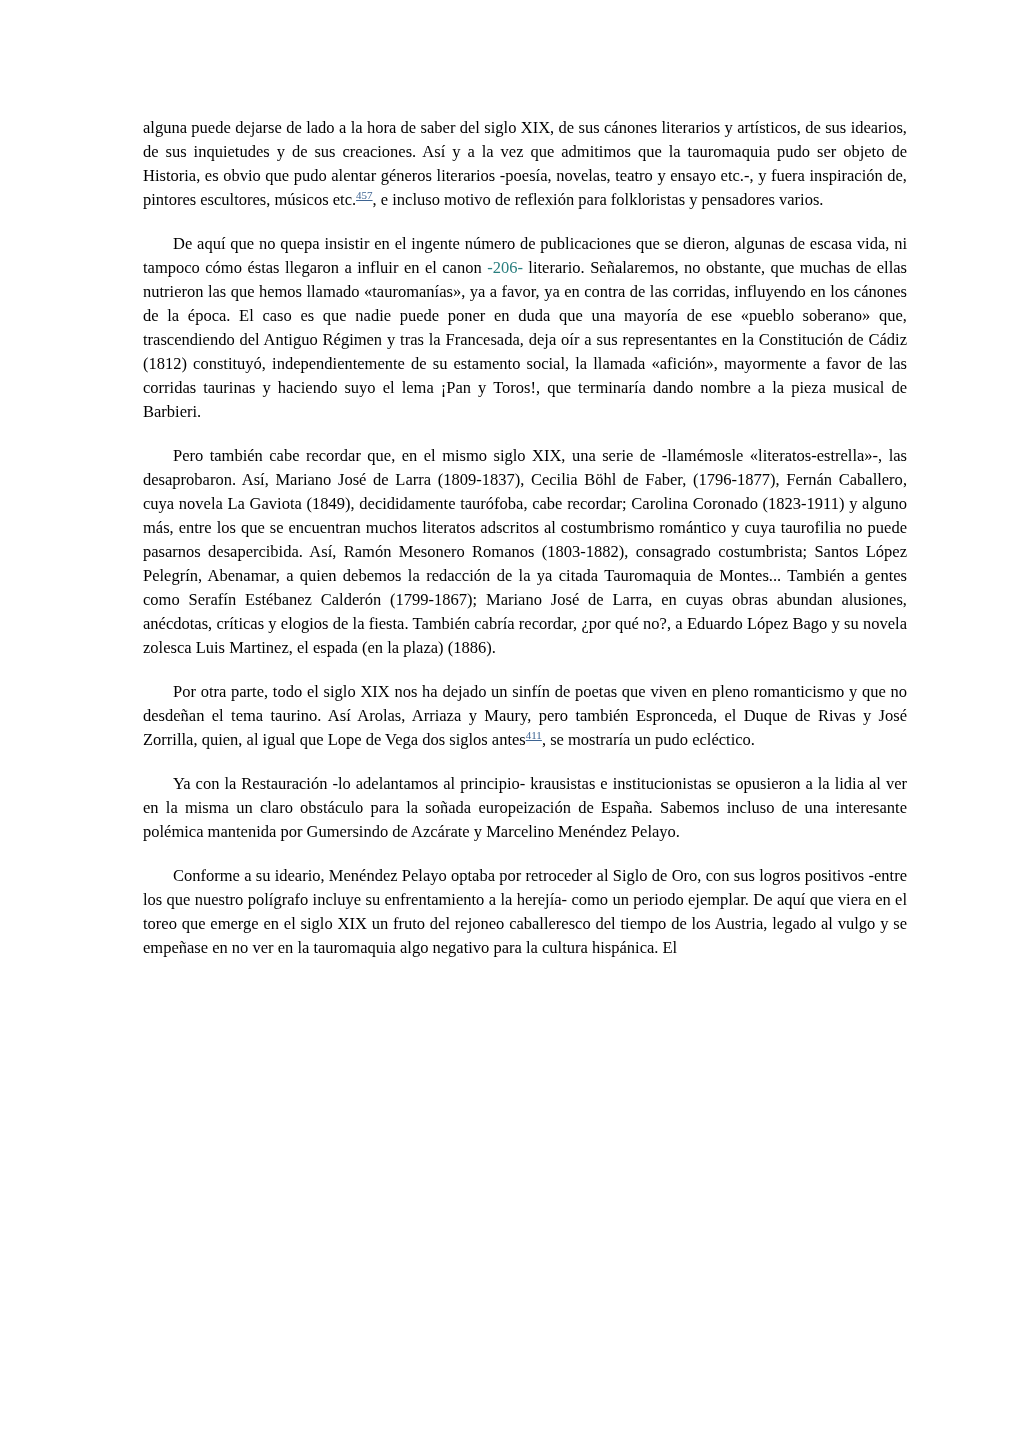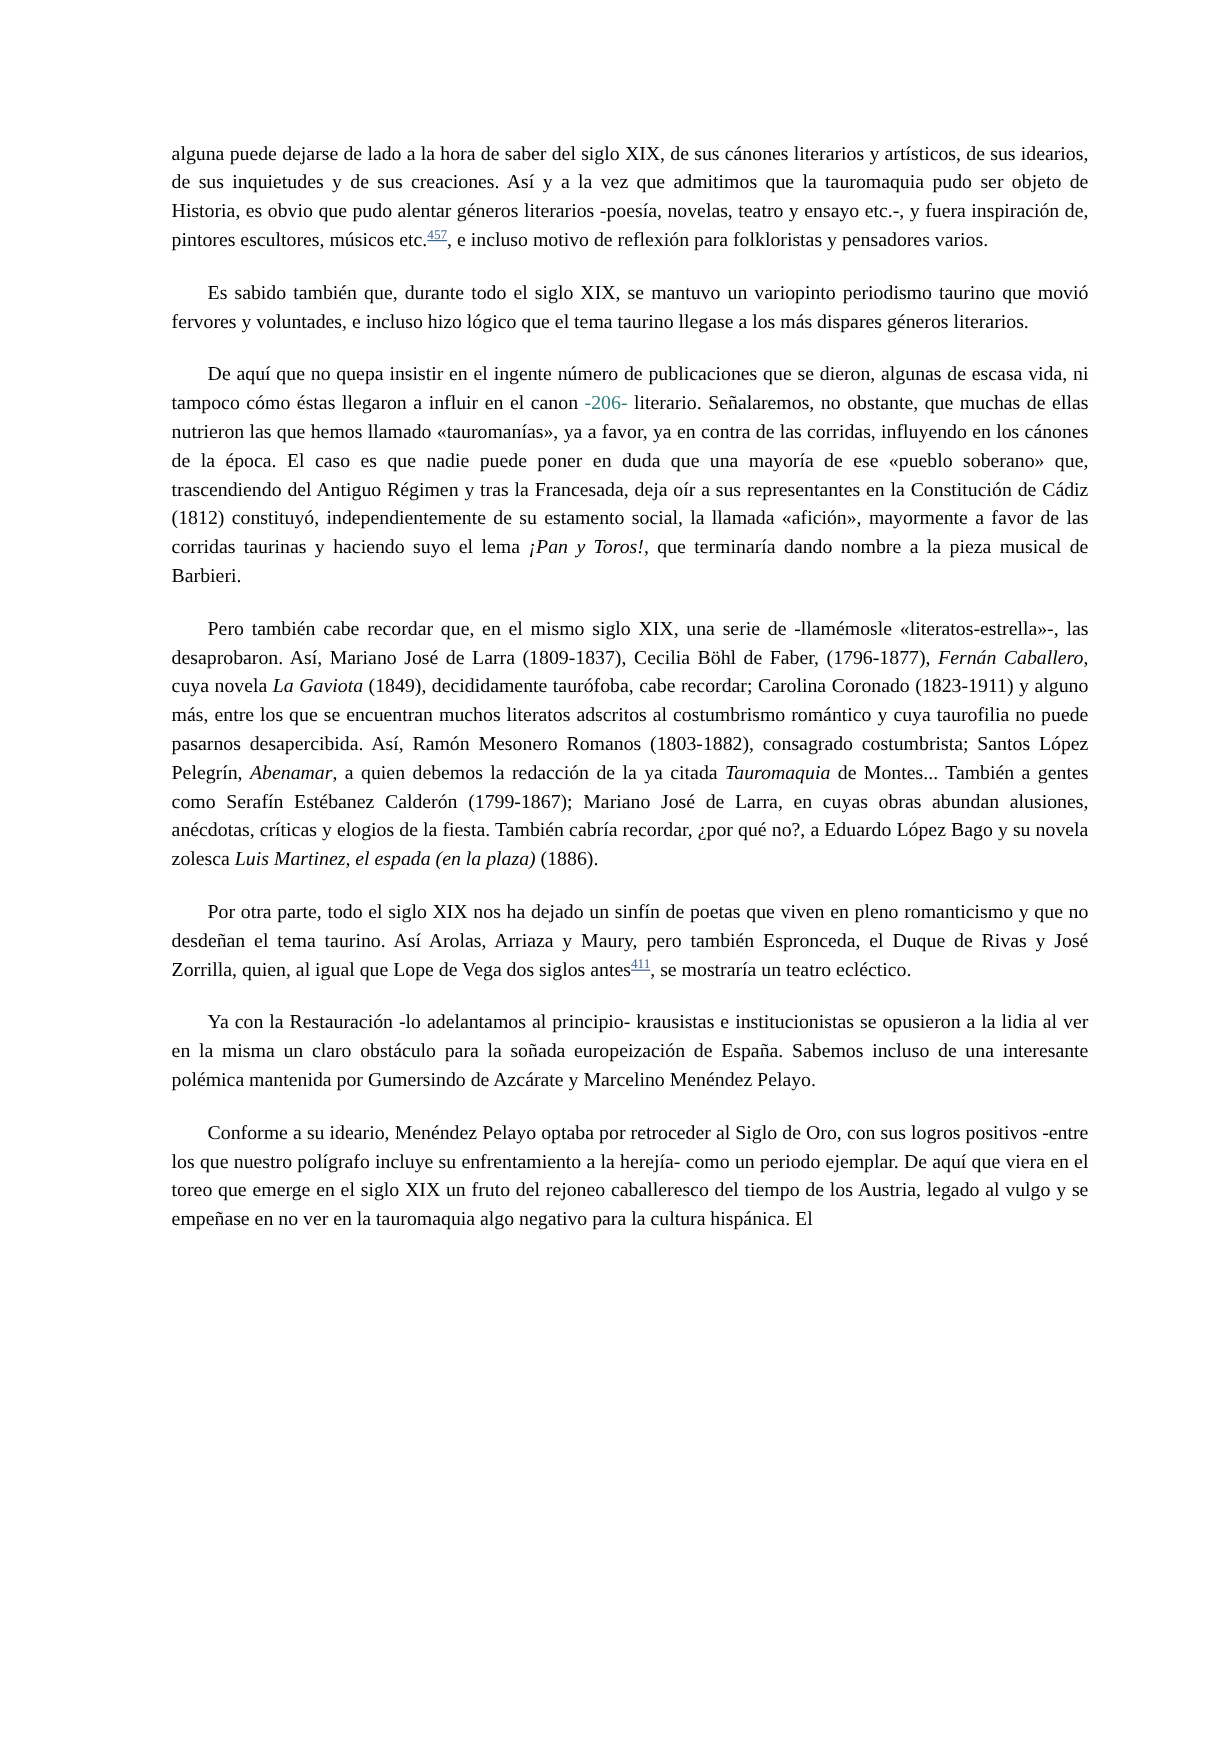--- a/index.html
+++ b/index.html
@@ -22,21 +22,21 @@
     font-size: 16.5px;
     line-height: 24px;
     color: #000000;
     text-align: justify;
   }
   .para {
     margin: 0 0 20px 0;
     text-indent: 30px;
   }
   .para.continuation { text-indent: 0; }
-  .italic { font-style: italic; }
+  .italic { }
   .fnref {
     color: var(--footnote-color, #3d6391);
     text-decoration: underline;
     font-size: 11px;
     line-height: 0;
     position: relative;
     top: -6px;
     cursor: pointer;
   }
   .pagemark {
@@ -45,26 +45,25 @@
   }
 </style>
 </head>
 <body>
 
 <main class="page">
   <article class="doc">
 
     <p class="para continuation"><span>alguna puede dejarse de lado a la hora de saber del siglo XIX, de sus cánones literarios y artísticos, de sus idearios, de sus inquietudes y de sus creaciones. Así y a la vez que admitimos que la tauromaquia pudo ser objeto de Historia, es obvio que pudo alentar géneros literarios -poesía, novelas, teatro y ensayo etc.-, y fuera inspiración de, pintores escultores, músicos etc.</span><span class="fnref">457</span><span>, e incluso motivo de reflexión para folkloristas y pensadores varios.</span></p>
 
-    <p class="para"><span>Es sabido también que, durante todo el siglo XIX, se mantuvo un variopinto periodismo taurino que movió fervores y voluntades, e incluso hizo lógico que el tema taurino llegase a los más dispares géneros literarios.</span></p>
 
     <p class="para"><span>De aquí que no quepa insistir en el ingente número de publicaciones que se dieron, algunas de escasa vida, ni tampoco cómo éstas llegaron a influir en el canon </span><span class="pagemark">-206-</span><span> literario. Señalaremos, no obstante, que muchas de ellas nutrieron las que hemos llamado «tauromanías», ya a favor, ya en contra de las corridas, influyendo en los cánones de la época. El caso es que nadie puede poner en duda que una mayoría de ese «pueblo soberano» que, trascendiendo del Antiguo Régimen y tras la Francesada, deja oír a sus representantes en la Constitución de Cádiz (1812) constituyó, independientemente de su estamento social, la llamada «afición», mayormente a favor de las corridas taurinas y haciendo suyo el lema </span><span class="italic">¡Pan y Toros!</span><span>, que terminaría dando nombre a la pieza musical de Barbieri.</span></p>
 
     <p class="para"><span>Pero también cabe recordar que, en el mismo siglo XIX, una serie de -llamémosle «literatos-estrella»-, las desaprobaron. Así, Mariano José de Larra (1809-1837), Cecilia Böhl de Faber, (1796-1877), </span><span class="italic">Fernán Caballero</span><span>, cuya novela </span><span class="italic">La Gaviota</span><span> (1849), decididamente taurófoba, cabe recordar; Carolina Coronado (1823-1911) y alguno más, entre los que se encuentran muchos literatos adscritos al costumbrismo romántico y cuya taurofilia no puede pasarnos desapercibida. Así, Ramón Mesonero Romanos (1803-1882), consagrado costumbrista; Santos López Pelegrín, </span><span class="italic">Abenamar</span><span>, a quien debemos la redacción de la ya citada </span><span class="italic">Tauromaquia</span><span> de Montes... También a gentes como Serafín Estébanez Calderón (1799-1867); Mariano José de Larra, en cuyas obras abundan alusiones, anécdotas, críticas y elogios de la fiesta. También cabría recordar, ¿por qué no?, a Eduardo López Bago y su novela zolesca </span><span class="italic">Luis Martinez, el espada (en la plaza)</span><span> (1886).</span></p>
 
-    <p class="para"><span>Por otra parte, todo el siglo XIX nos ha dejado un sinfín de poetas que viven en pleno romanticismo y que no desdeñan el tema taurino. Así Arolas, Arriaza y Maury, pero también Espronceda, el Duque de Rivas y José Zorrilla, quien, al igual que Lope de Vega dos siglos antes</span><span class="fnref">411</span><span>, se mostraría un teatro ecléctico.</span></p>
+    <p class="para"><span>Por otra parte, todo el siglo XIX nos ha dejado un sinfín de poetas que viven en pleno romanticismo y que no desdeñan el tema taurino. Así Arolas, Arriaza y Maury, pero también Espronceda, el Duque de Rivas y José Zorrilla, quien, al igual que Lope de Vega dos siglos antes</span><span class="fnref">411</span><span>, se mostraría un pudo ecléctico.</span></p>
 
     <p class="para"><span>Ya con la Restauración -lo adelantamos al principio- krausistas e institucionistas se opusieron a la lidia al ver en la misma un claro obstáculo para la soñada europeización de España. Sabemos incluso de una interesante polémica mantenida por Gumersindo de Azcárate y Marcelino Menéndez Pelayo.</span></p>
 
     <p class="para"><span>Conforme a su ideario, Menéndez Pelayo optaba por retroceder al Siglo de Oro, con sus logros positivos -entre los que nuestro polígrafo incluye su enfrentamiento a la herejía- como un periodo ejemplar. De aquí que viera en el toreo que emerge en el siglo XIX un fruto del rejoneo caballeresco del tiempo de los Austria, legado al vulgo y se empeñase en no ver en la tauromaquia algo negativo para la cultura hispánica. El</span></p>
 
   </article>
 </main>
 
 </body></html>

